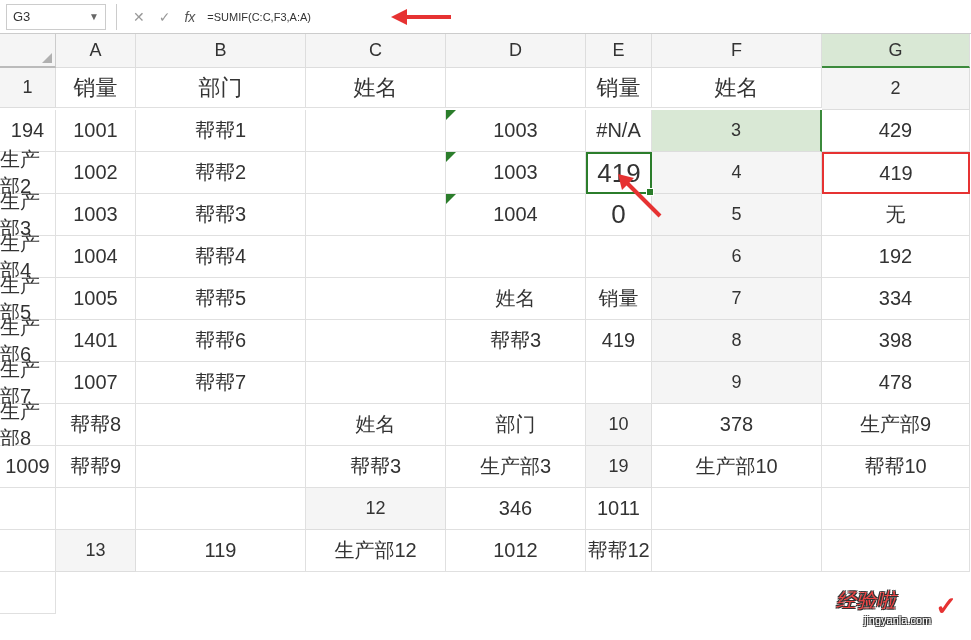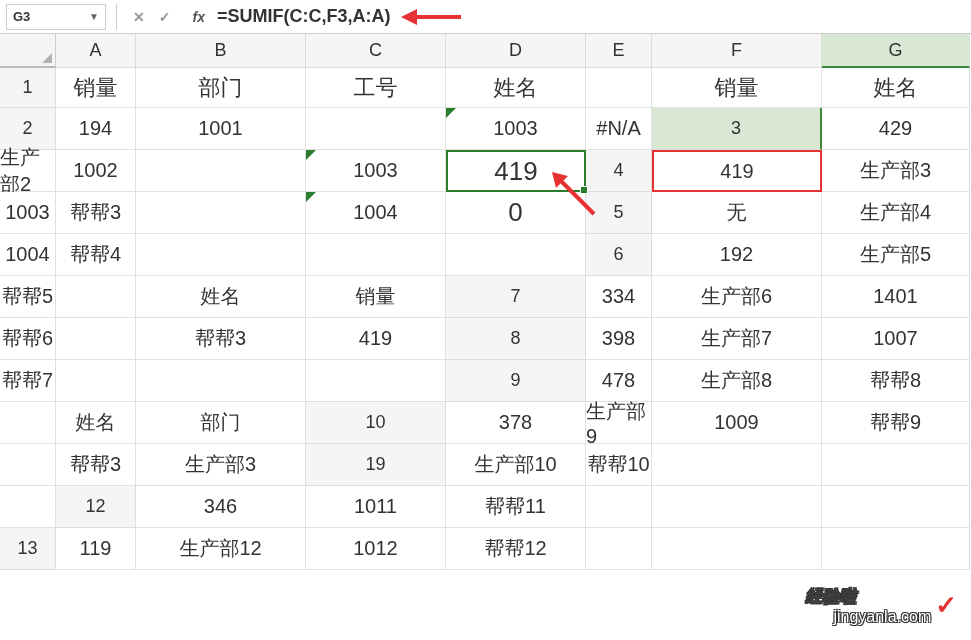--- a/index.html
+++ b/index.html
@@ -9,21 +9,20 @@
       width: 971px;
       height: 640px;
       overflow: hidden;
     }
     .formula-bar {
       display: flex;
       align-items: center;
       height: 34px;
       border-bottom: 1px solid #ccc;
       background: #fff;
-      font-weight: bold;
     }
     .name-box {
       width: 100px;
       height: 26px;
       border: 1px solid #ccc;
       margin-left: 6px;
       display: flex;
       align-items: center;
       justify-content: space-between;
       padding: 0 6px;
@@ -48,27 +47,26 @@
     }
     .fb-icon {
       font-size: 14px;
       color: #999;
       cursor: pointer;
     }
     .fb-fx {
       font-style: italic;
       font-size: 14px;
       color: #555;
-      margin-left: 8px;
     }
     .formula-input {
       flex: 1;
       height: 26px;
       padding: 0 6px;
-      font-size: 18px;
+      font-size: 11px;
       color: #333;
       display: flex;
       align-items: center;
       position: relative;
     }
     .arrow-red {
       position: absolute;
       left: 190px;
       top: 50%;
       transform: translateY(-50%);
@@ -171,28 +169,28 @@
     }
     .watermark {
       position: absolute;
       right: 14px;
       bottom: 14px;
       display: flex;
       align-items: center;
       gap: 4px;
     }
     .watermark-text {
-      font-weight: bold;
+      font-weight: normal;
       font-style: italic;
-      font-size: 17px;
-      color: #404040;
+      font-size: 20px;
+      color: #ef4444;
       text-shadow: -1px -1px 0 #333, 1px -1px 0 #333, -1px 1px 0 #333, 1px 1px 0 #333;
     }
     .watermark-sub {
-      font-size: 16px;
+      font-size: 11px;
       color: #fff;
       text-shadow: -1px -1px 0 #333, 1px -1px 0 #333, -1px 1px 0 #333, 1px 1px 0 #333;
       padding-left: 28px;
     }
     .watermark-check {
       color: #e63232;
       font-size: 26px;
       font-weight: bold;
     }
   </style>
@@ -225,37 +223,38 @@
   <div class="col-header">B</div>
   <div class="col-header">C</div>
   <div class="col-header">D</div>
   <div class="col-header">E</div>
   <div class="col-header">F</div>
   <div class="col-header active">G</div>
 
   <div class="row-header hdr-row">1</div>
   <div class="cell header-cell">销量</div>
   <div class="cell header-cell">部门</div>
-  <div class="cell header-cell">工号</div>
   <div class="cell header-cell">姓名</div>
   <div class="cell header-cell"></div>
   <div class="cell header-cell">销量</div>
   <div class="cell header-cell">姓名</div>
 
   <div class="row-header data-row">2</div>
   <div class="cell">194</div>
   <div class="cell">1001</div>
+  <div class="cell">帮帮1</div>
   <div class="cell"></div>
   <div class="cell error-triangle">1003</div>
   <div class="cell">#N/A</div>
 
   <div class="row-header data-row active">3</div>
   <div class="cell">429</div>
   <div class="cell">生产部2</div>
   <div class="cell">1002</div>
+  <div class="cell">帮帮2</div>
   <div class="cell"></div>
   <div class="cell error-triangle">1003</div>
   <div class="cell selected big-val">419
     <svg class="arrow-diag" width="50" height="50" viewBox="0 0 50 50">
       <line x1="46" y1="46" x2="12" y2="12" stroke="#e63232" stroke-width="4"></line>
       <polygon points="4,4 20,8 8,20" fill="#e63232"></polygon>
     </svg>
   </div>
 
   <div class="row-header data-row">4</div>
@@ -272,20 +271,21 @@
   <div class="cell">生产部4</div>
   <div class="cell">1004</div>
   <div class="cell">帮帮4</div>
   <div class="cell"></div>
   <div class="cell"></div>
   <div class="cell"></div>
 
   <div class="row-header data-row">6</div>
   <div class="cell">192</div>
   <div class="cell">生产部5</div>
+  <div class="cell">1005</div>
   <div class="cell">帮帮5</div>
   <div class="cell"></div>
   <div class="cell">姓名</div>
   <div class="cell">销量</div>
 
   <div class="row-header data-row">7</div>
   <div class="cell">334</div>
   <div class="cell">生产部6</div>
   <div class="cell">1401</div>
   <div class="cell">帮帮6</div>
@@ -322,21 +322,20 @@
   <div class="row-header data-row">19</div>
   <div class="cell">生产部10</div>
   <div class="cell">帮帮10</div>
   <div class="cell"></div>
   <div class="cell"></div>
   <div class="cell"></div>
 
   <div class="row-header data-row">12</div>
   <div class="cell">346</div>
   <div class="cell">1011</div>
-  <div class="cell">帮帮11</div>
   <div class="cell"></div>
   <div class="cell"></div>
   <div class="cell"></div>
 
   <div class="row-header data-row">13</div>
   <div class="cell">119</div>
   <div class="cell">生产部12</div>
   <div class="cell">1012</div>
   <div class="cell">帮帮12</div>
   <div class="cell"></div>

